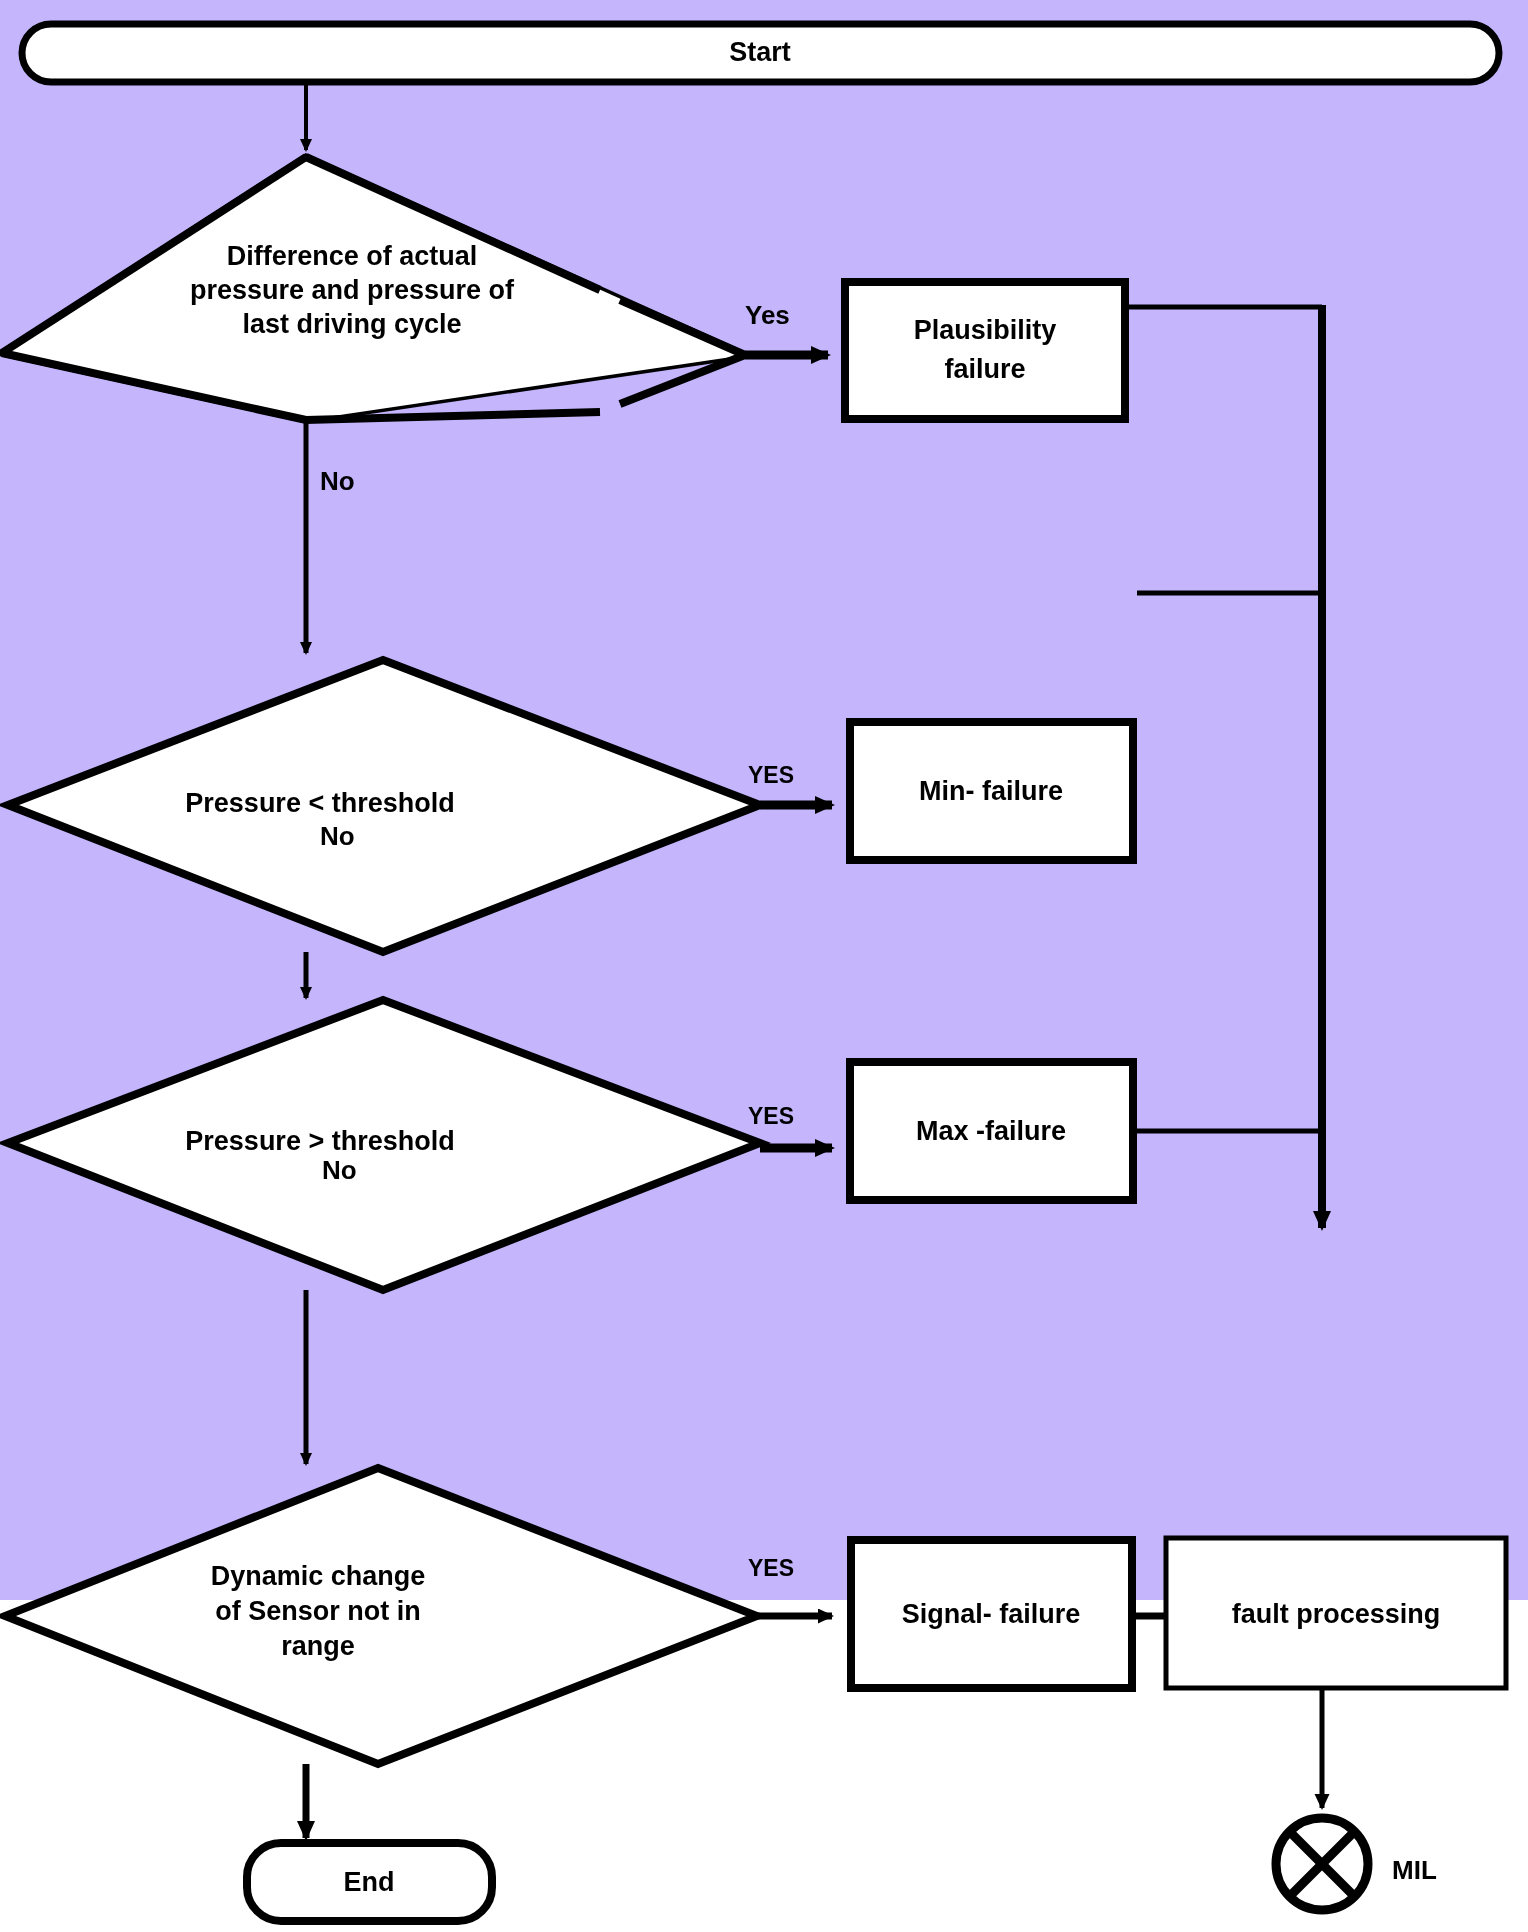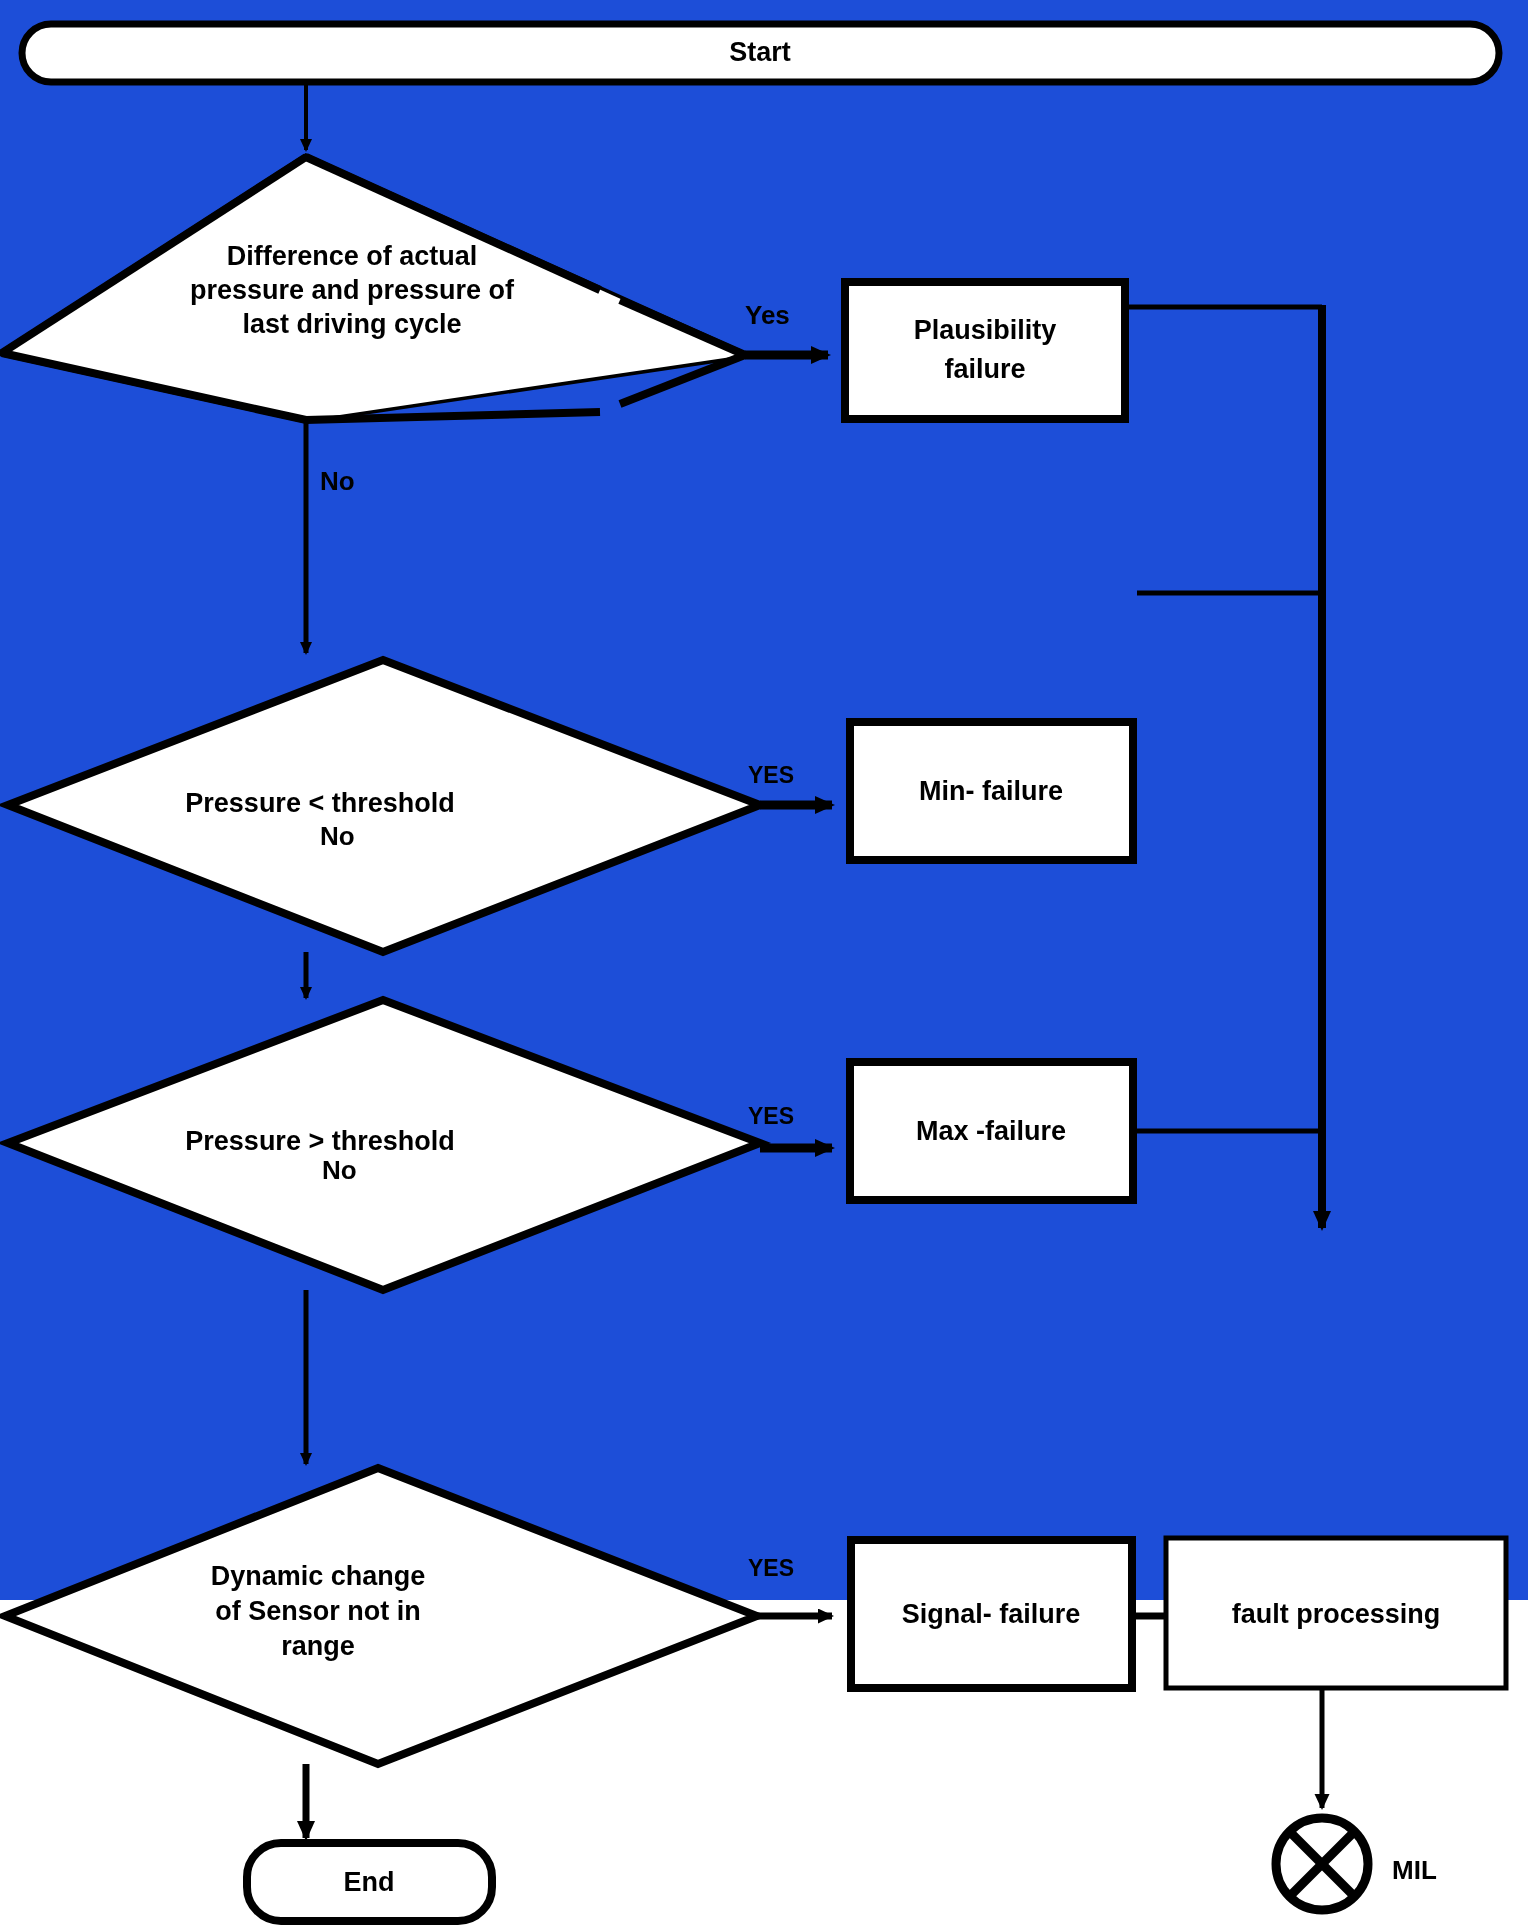--- a/index.html
+++ b/index.html
@@ -9,21 +9,21 @@
   }
   body {
     width: 1528px;
     height: 1932px;
     font-family: "Liberation Sans", sans-serif;
   }
   #flowchart-root {
     position: relative;
     width: 1528px;
     height: 1600px;
-    background: #1d4ed8;
+    background: #c4b5fd;
   }
   svg.chart-svg {
     display: block;
     width: 1528px;
     height: 1932px;
   }
   .node-text {
     font-family: "Liberation Sans", sans-serif;
     font-weight: bold;
     fill: #000000;

